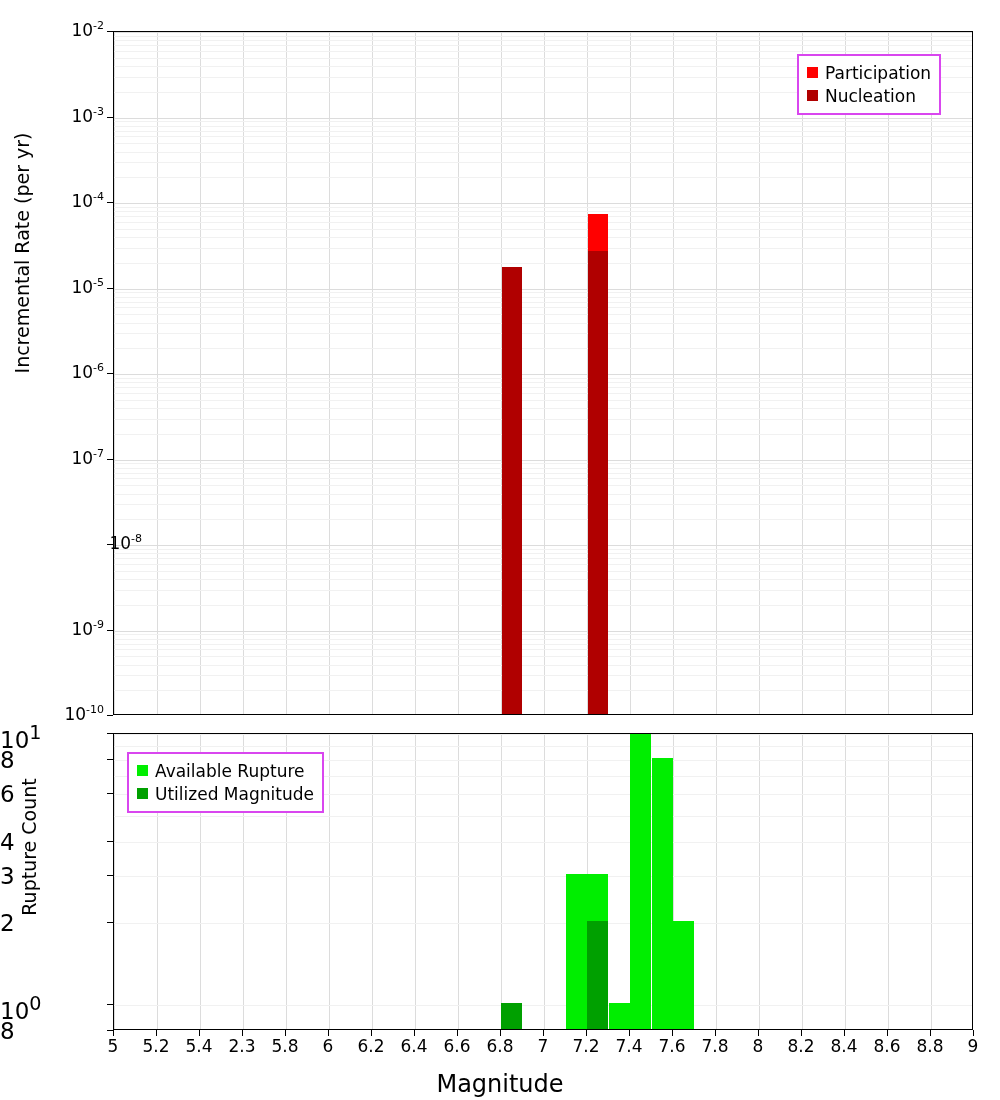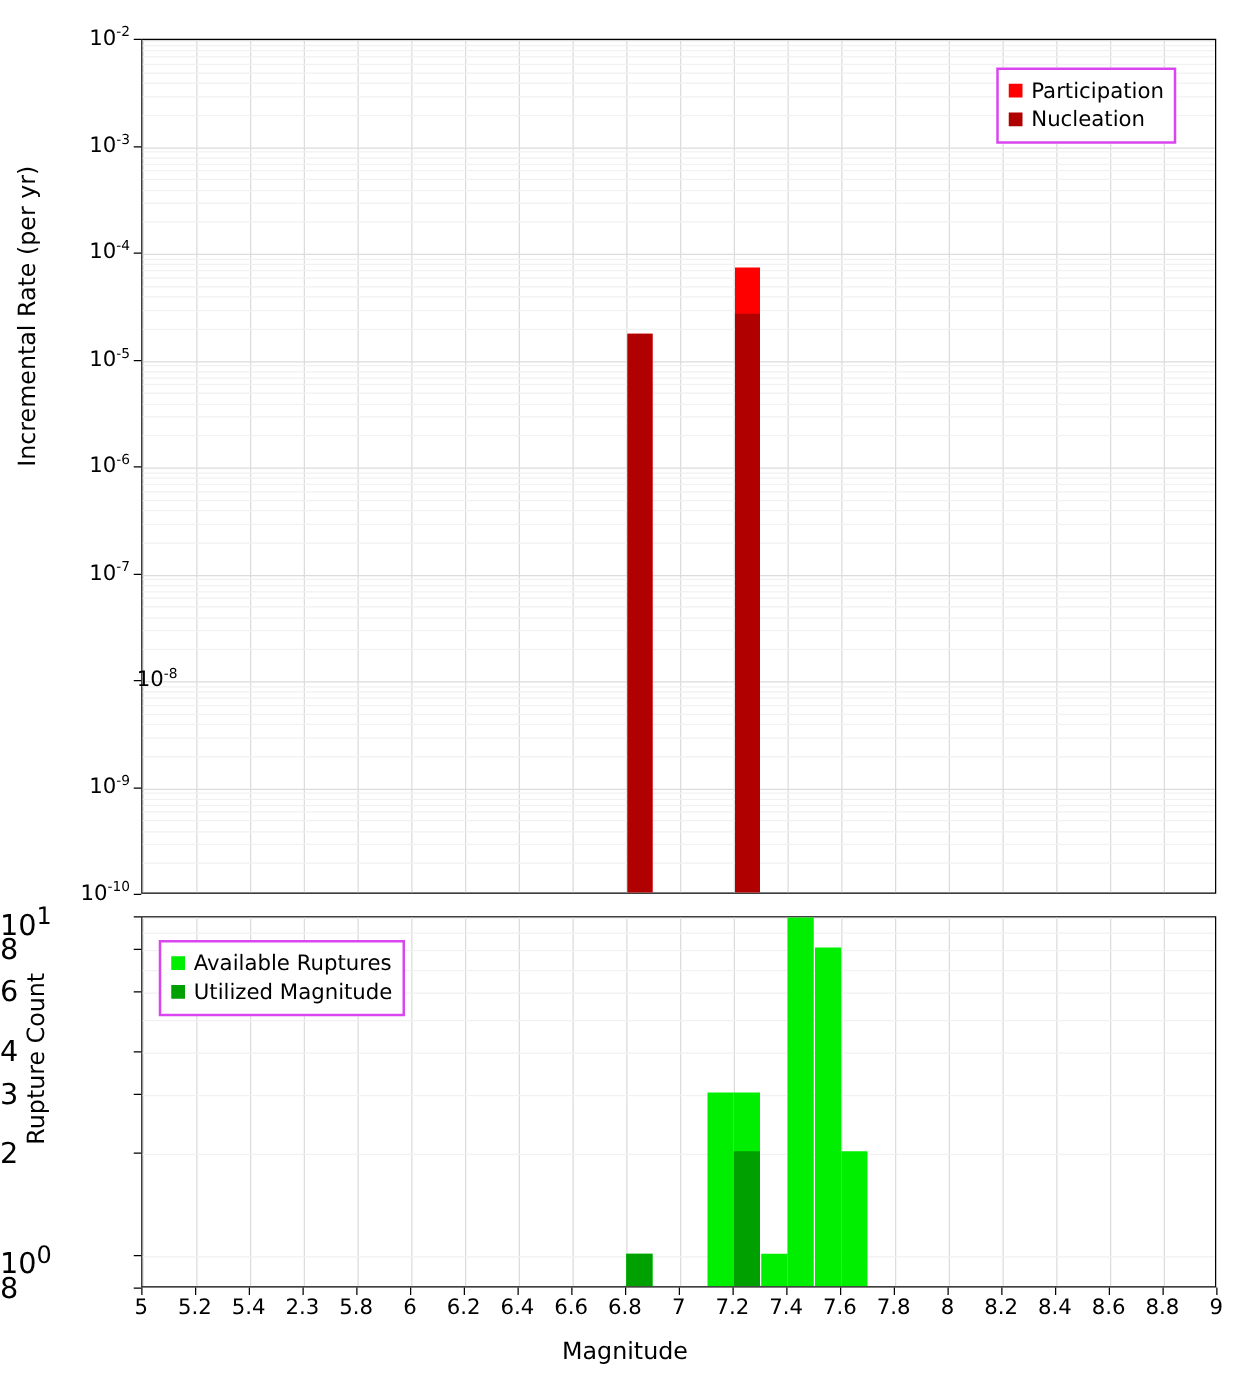--- a/index.html
+++ b/index.html
@@ -53,21 +53,21 @@
     color: #000;
     transform: rotate(-90deg);
   }
 
   #xlabel {
     position: absolute;
     left: 0;
     top: 1070px;
     width: 1000px;
     text-align: center;
-    font-size: 19px;
+    font-size: 24px;
     color: #000;
   }
 
   
   .panel {
     position: absolute;
     box-sizing: border-box;
     border: 1px solid #000;
     background: #ffffff;
     overflow: hidden;
@@ -417,21 +417,21 @@
     </div>
     <div class="legend-row">
       <span class="legend-swatch" style="background:#b00000"></span>
       <span class="legend-label">Nucleation</span>
     </div>
   </div>
 
   <div class="legend" id="legend-bottom">
     <div class="legend-row">
       <span class="legend-swatch" style="background:#00ee00"></span>
-      <span class="legend-label">Available Ruptures</span>
+      <span class="legend-label">Available Rupture</span>
     </div>
     <div class="legend-row">
       <span class="legend-swatch" style="background:#00a000"></span>
       <span class="legend-label">Utilized Magnitude</span>
     </div>
   </div>
 
 </div>
 
 </body></html>

